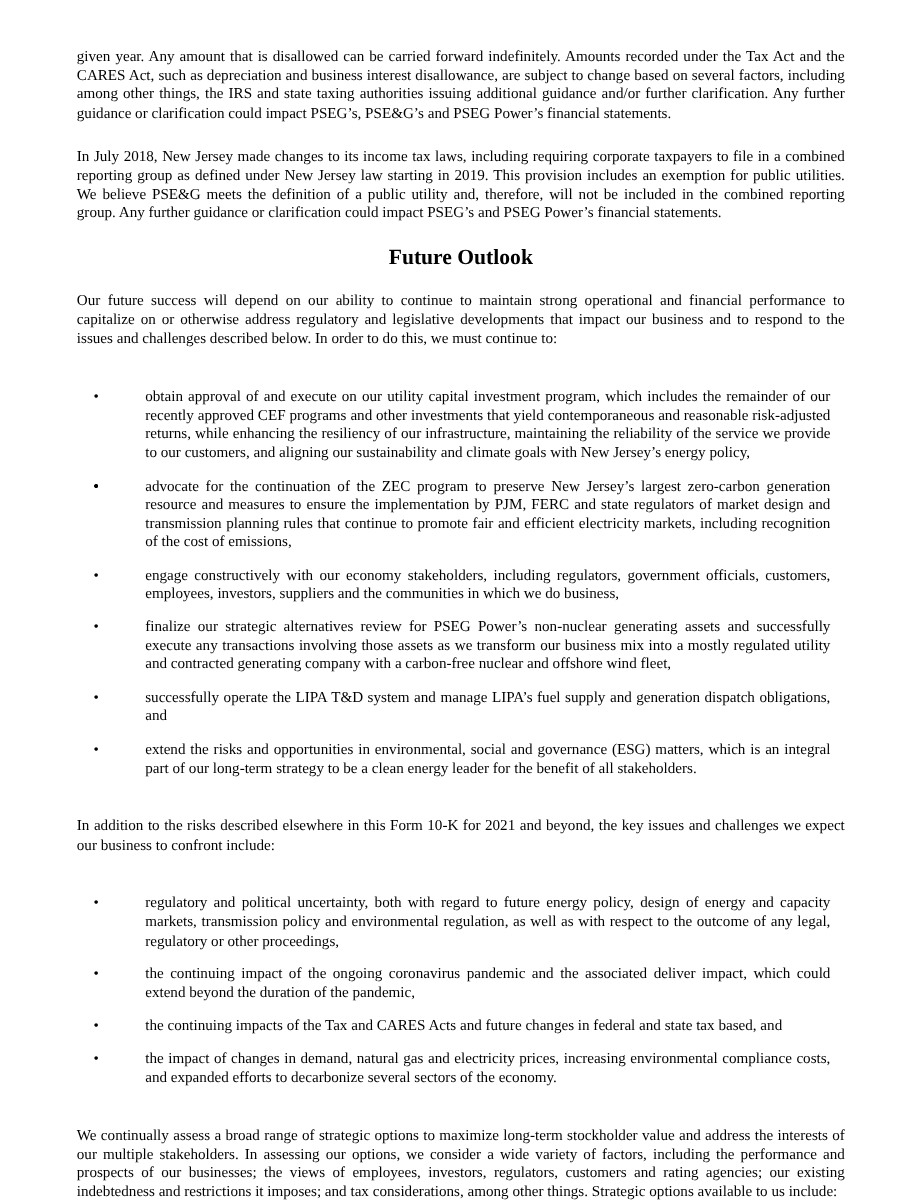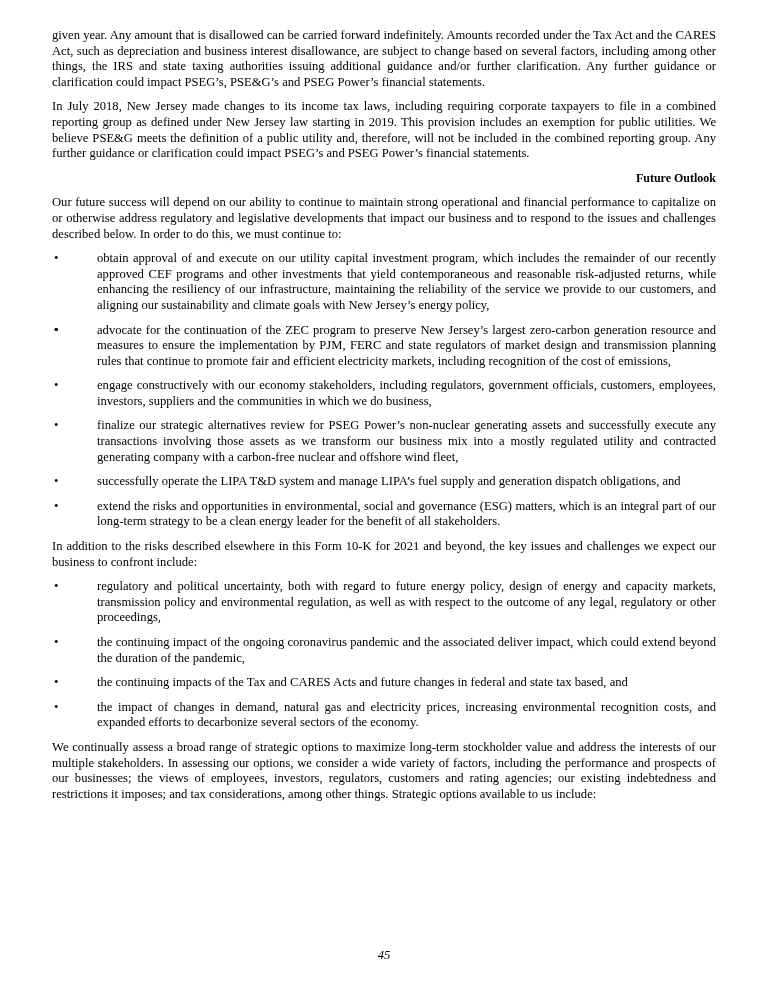--- a/index.html
+++ b/index.html
@@ -10,23 +10,23 @@
     margin: 0 auto;
     padding: 28px 52px 0 52px;
     background: #ffffff;
     color: #000000;
     font-family: "Liberation Serif", "DejaVu Serif", serif;
     font-size: 12.6px;
     line-height: 15.6px;
     display: flex;
     flex-direction: column;
   }
-  p, h3, ul, li { margin: 0; padding: 0; }
+  p, h3, ul, li { margin: 12px; padding: 0; }
   .block { margin-bottom: 9px; text-align: justify; }
-  h3.block { font-weight: bold; text-align: right; font-size: 12px; }
+  h3.block { font-weight: bold; text-align: center; font-size: 18px; }
   ul.bullets { list-style: none; }
   ul.bullets li {
     position: relative;
     padding-left: 45px;
     margin-bottom: 9px;
     text-align: justify;
   }
   .marker {
     position: absolute;
     left: 2px;
@@ -98,21 +98,21 @@
     <li>
       <span class="marker">•</span>
       <span>the continuing impact of the ongoing coronavirus pandemic and the associated deliver impact, which could extend beyond the duration of the pandemic,</span>
     </li>
     <li>
       <span class="marker">•</span>
       <span>the continuing impacts of the Tax and CARES Acts and future changes in federal and state tax based, and</span>
     </li>
     <li>
       <span class="marker">•</span>
-      <span>the impact of changes in demand, natural gas and electricity prices, increasing environmental recognition costs, and expanded efforts to decarbonize several sectors of the economy.</span>
+      <span>the impact of changes in demand, natural gas and electricity prices, increasing environmental compliance costs, and expanded efforts to decarbonize several sectors of the economy.</span>
     </li>
   </ul>
 
   <p class="block">We continually assess a broad range of strategic options to maximize long-term stockholder value and address the interests of our multiple stakeholders. In assessing our options, we consider a wide variety of factors, including the performance and prospects of our businesses; the views of employees, investors, regulators, customers and rating agencies; our existing indebtedness and restrictions it imposes; and tax considerations, among other things. Strategic options available to us include:</p>
 
   <div class="page-number">45</div>
 
 </div>
 
 </body></html>

